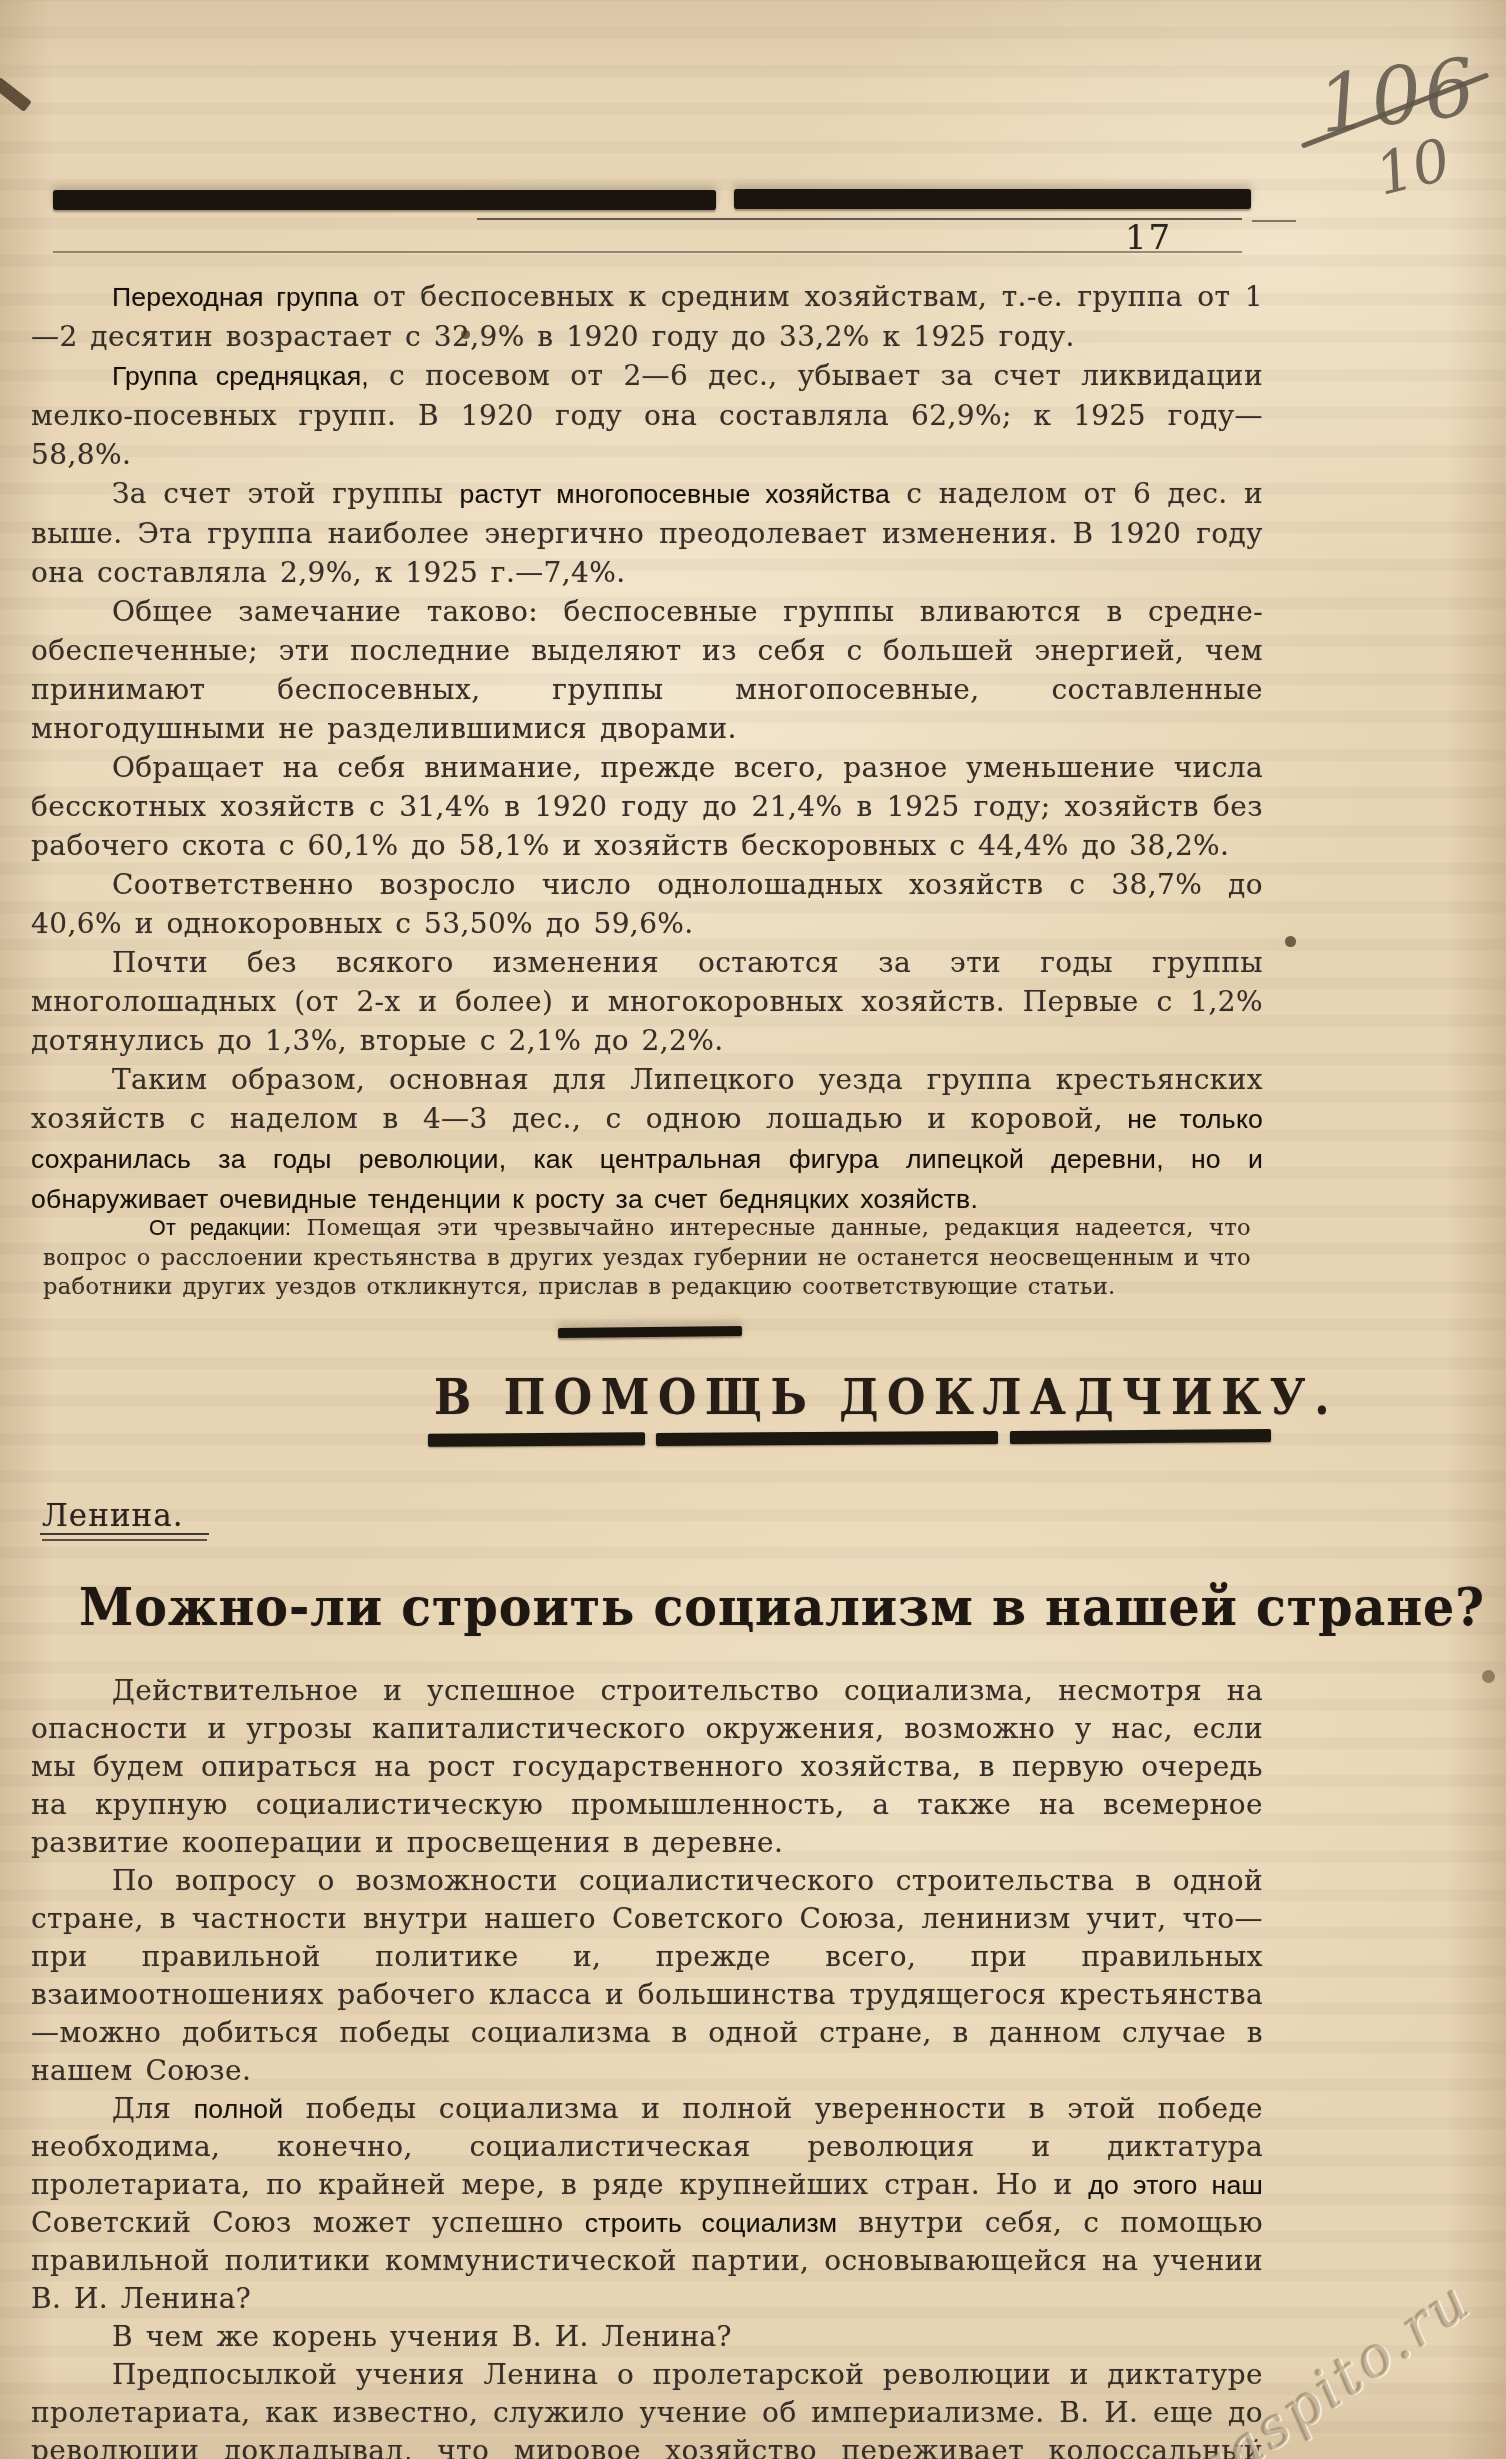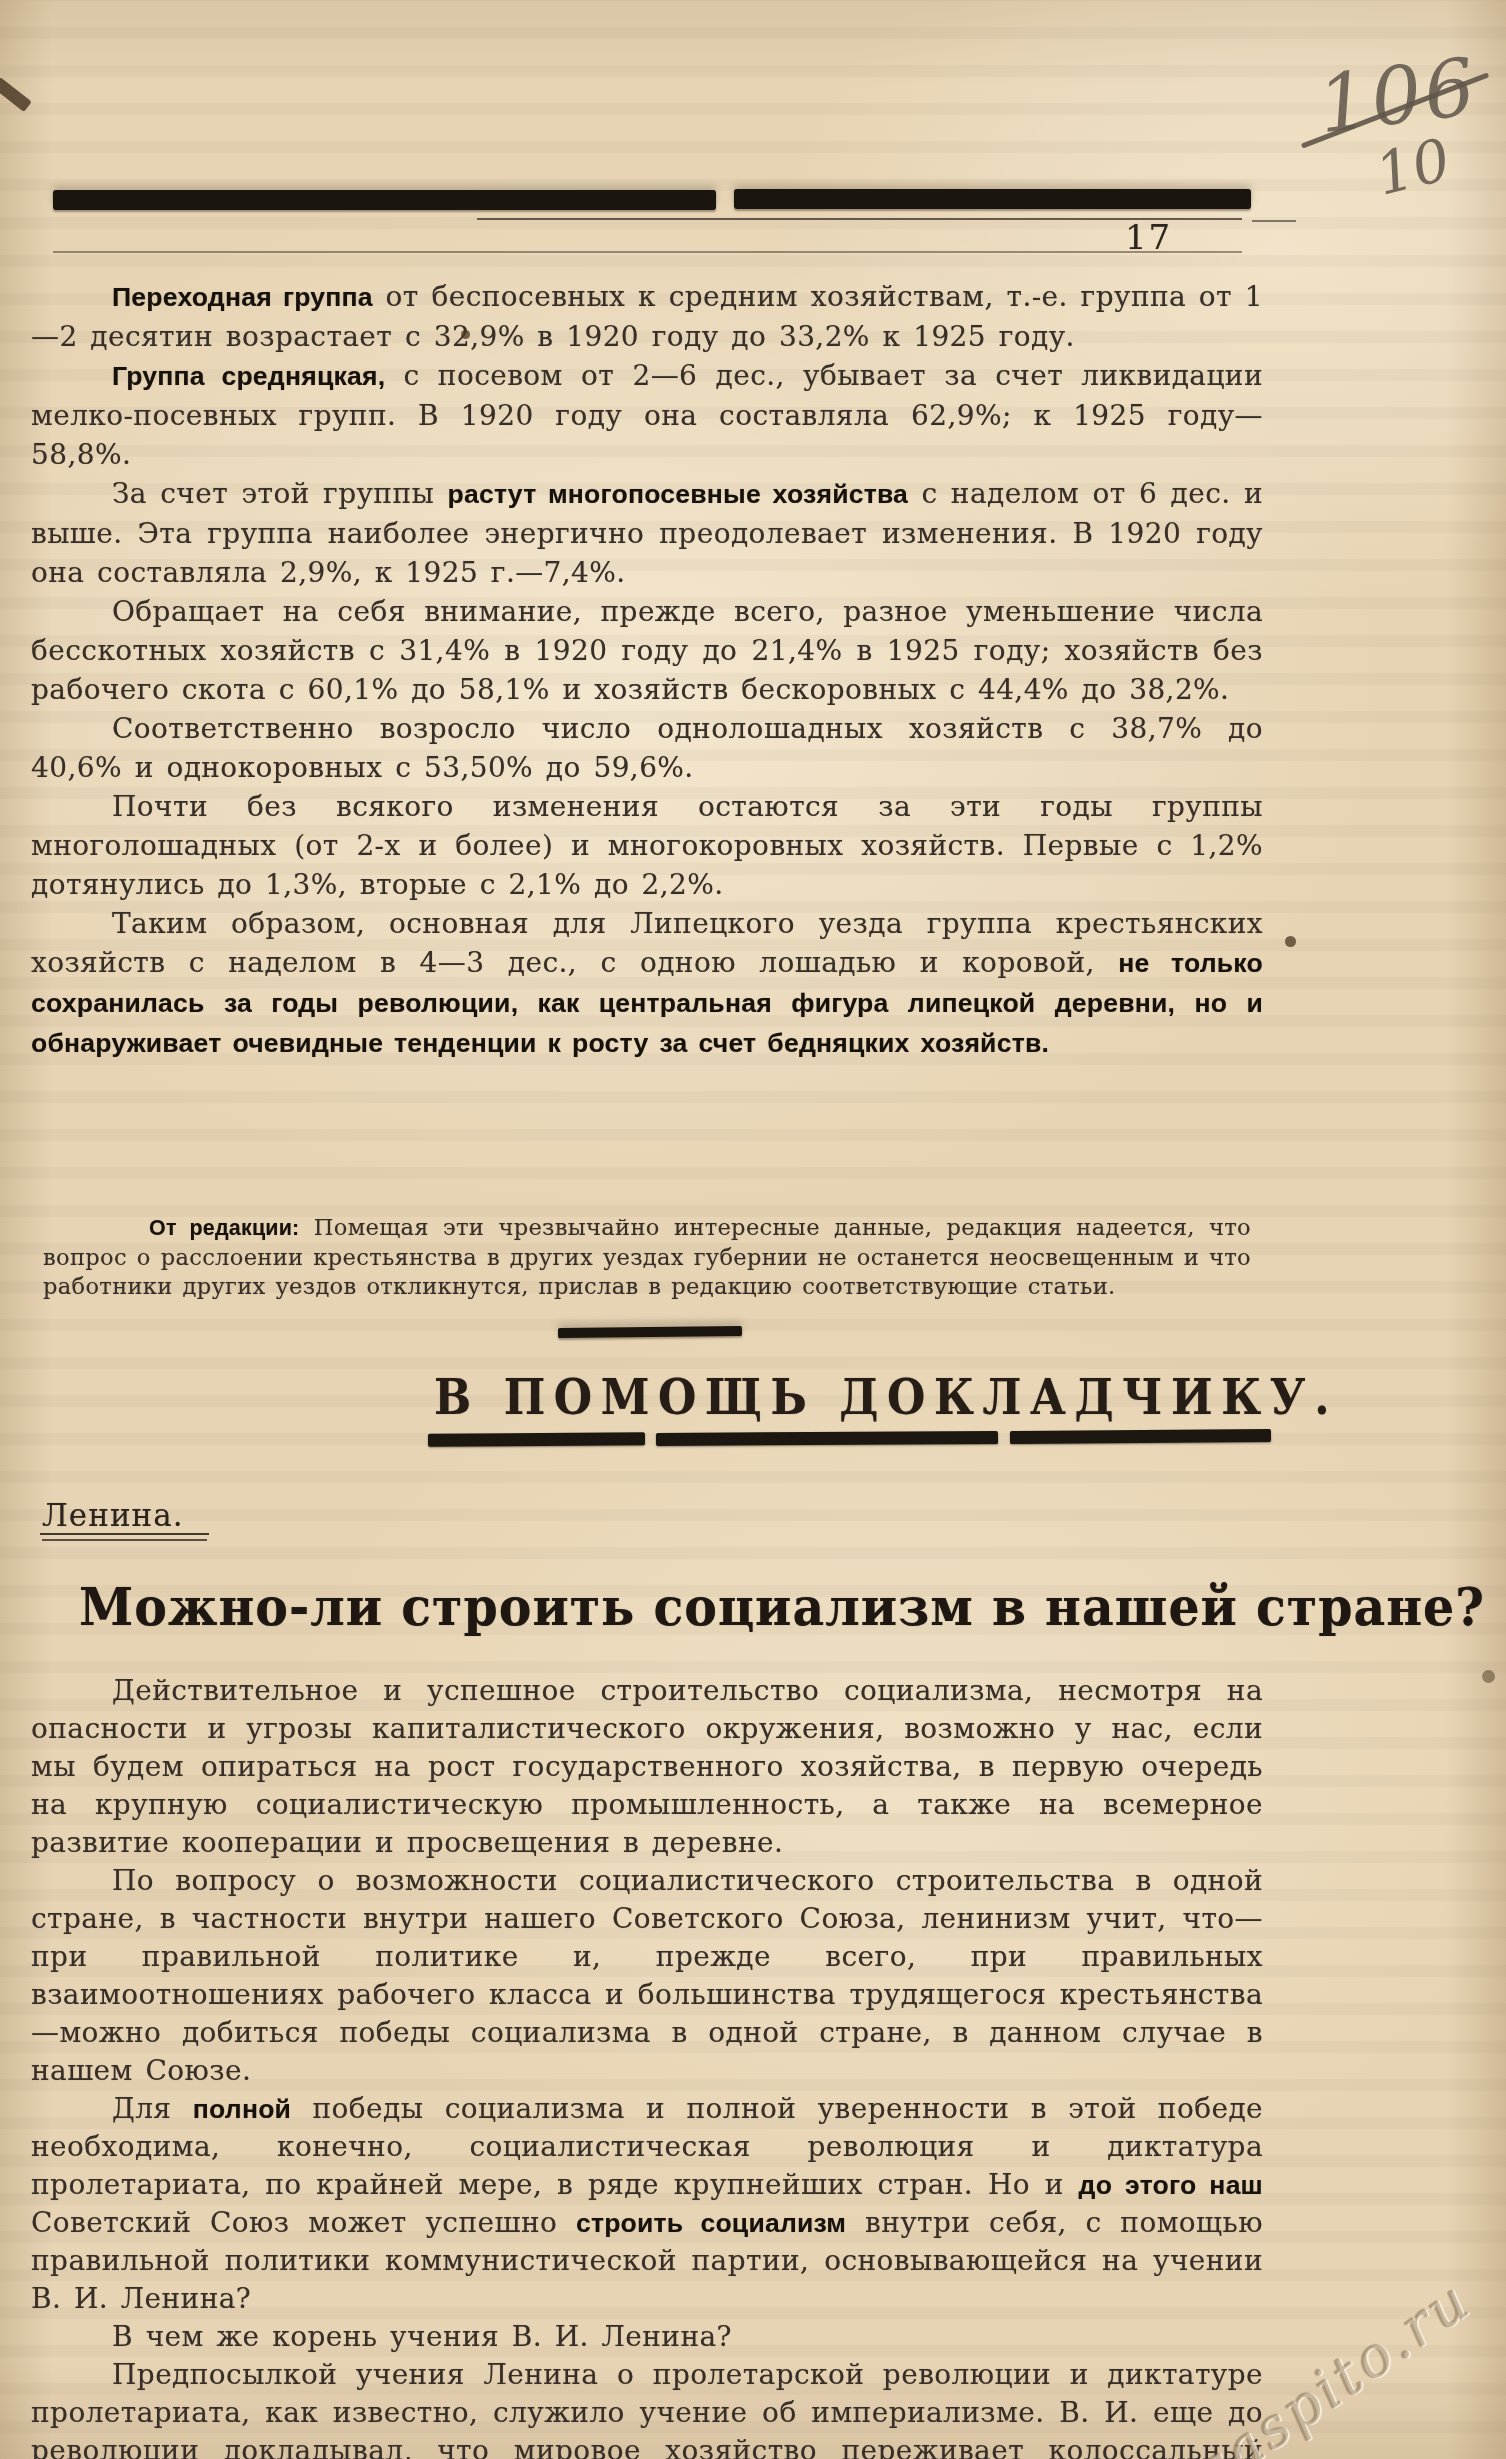--- a/index.html
+++ b/index.html
@@ -25,21 +25,21 @@
   }
   .abs{position:absolute;}
   .txt{color:#372f27;text-shadow:0 0 1px rgba(55,47,39,.35);}
   .body-col{
     width:1232px;left:31px;
     font-size:28px;line-height:39px;
     text-align:justify;
     letter-spacing:0.4px;word-spacing:3.4px;
   }
   .body-col p{margin:0;text-indent:81px;}
-  .b{font-family:"Liberation Sans", sans-serif;font-weight:700;color:#17110c;font-size:.95em;letter-spacing:0.2px;}
+  .b{font-family:"Liberation Sans", sans-serif;font-weight:400;color:#17110c;font-size:.95em;letter-spacing:0.2px;}
   .editorial{
     width:1232px;left:31px;
     font-size:22.6px;line-height:29px;
     text-align:justify;letter-spacing:0.3px;word-spacing:2.4px;
   }
   .editorial p{margin:12px;text-indent:106px;}
   .rule{background:#1b1510;box-shadow:0 1.9px 1.9px rgba(70,55,40,.45), 0 -4.8px 7.7px rgba(130,115,95,.35);}
   .thin{background:rgba(45,37,29,.70);height:1.9px;box-shadow:none;}
   .page-number{font-size:34px;color:#2c241d;letter-spacing:1.9px;}
   .pencil{color:rgba(104,94,82,.92);font-style:italic;font-family:"DejaVu Serif",serif;}
@@ -82,20 +82,21 @@
   <div class="abs thin" style="left:477px;top:218px;width:765px;"></div>
   <div class="abs thin" style="left:53px;top:251px;width:1189px;opacity:.65;"></div>
   <div class="abs thin" style="left:1252px;top:220px;width:44px;opacity:.8;"></div>
 
   <div class="abs page-number txt" style="left:1125px;top:217px;">17</div>
 
   <div class="abs body-col txt" style="top:277px;">
     <p><span class="b">Переходная группа</span><span> от беспосевных к средним хозяйствам, т.-е. группа от 1—2 десятин возрастает с 32,9% в 1920 году до 33,2% к 1925 году.</span></p>
     <p><span class="b">Группа средняцкая,</span><span> с посевом от 2—6 дес., убывает за счет ликвидации мелко-посевных групп. В 1920 году она составляла 62,9%; к 1925 году—58,8%.</span></p>
     <p><span>За счет этой группы </span><span class="b">растут многопосевные хозяйства</span><span> с наделом от 6 дес. и выше. Эта группа наиболее энергично преодолевает изменения. В 1920 году она составляла 2,9%, к 1925 г.—7,4%.</span></p>
+    <p><span>Общее замечание таково: беспосевные группы вливаются в средне-обеспеченные; эти последние выделяют из себя с большей энергией, чем принимают беспосевных, группы многопосевные, составленные многодушными не разделившимися дворами.</span></p>
     <p><span>Обращает на себя внимание, прежде всего, разное уменьшение числа бесскотных хозяйств с 31,4% в 1920 году до 21,4% в 1925 году; хозяйств без рабочего скота с 60,1% до 58,1% и хозяйств бескоровных с 44,4% до 38,2%.</span></p>
     <p><span>Соответственно возросло число однолошадных хозяйств с 38,7% до 40,6% и однокоровных с 53,50% до 59,6%.</span></p>
     <p><span>Почти без всякого изменения остаются за эти годы группы многолошадных (от 2-х и более) и многокоровных хозяйств. Первые с 1,2% дотянулись до 1,3%, вторые с 2,1% до 2,2%.</span></p>
     <p><span>Таким образом, основная для Липецкого уезда группа крестьянских хозяйств с наделом в 4—3 дес., с одною лошадью и коровой, </span><span class="b">не только сохранилась за годы революции, как центральная фигура липецкой деревни, но и обнаруживает очевидные тенденции к росту за счет бедняцких хозяйств.</span></p>
   </div>
 
   <div class="abs editorial txt" style="top:1201px;">
     <p><span class="b">От редакции:</span><span> Помещая эти чрезвычайно интересные данные, редакция надеется, что вопрос о расслоении крестьянства в других уездах губернии не останется неосвещенным и что работники других уездов откликнутся, прислав в редакцию соответствующие статьи.</span></p>
   </div>
 

